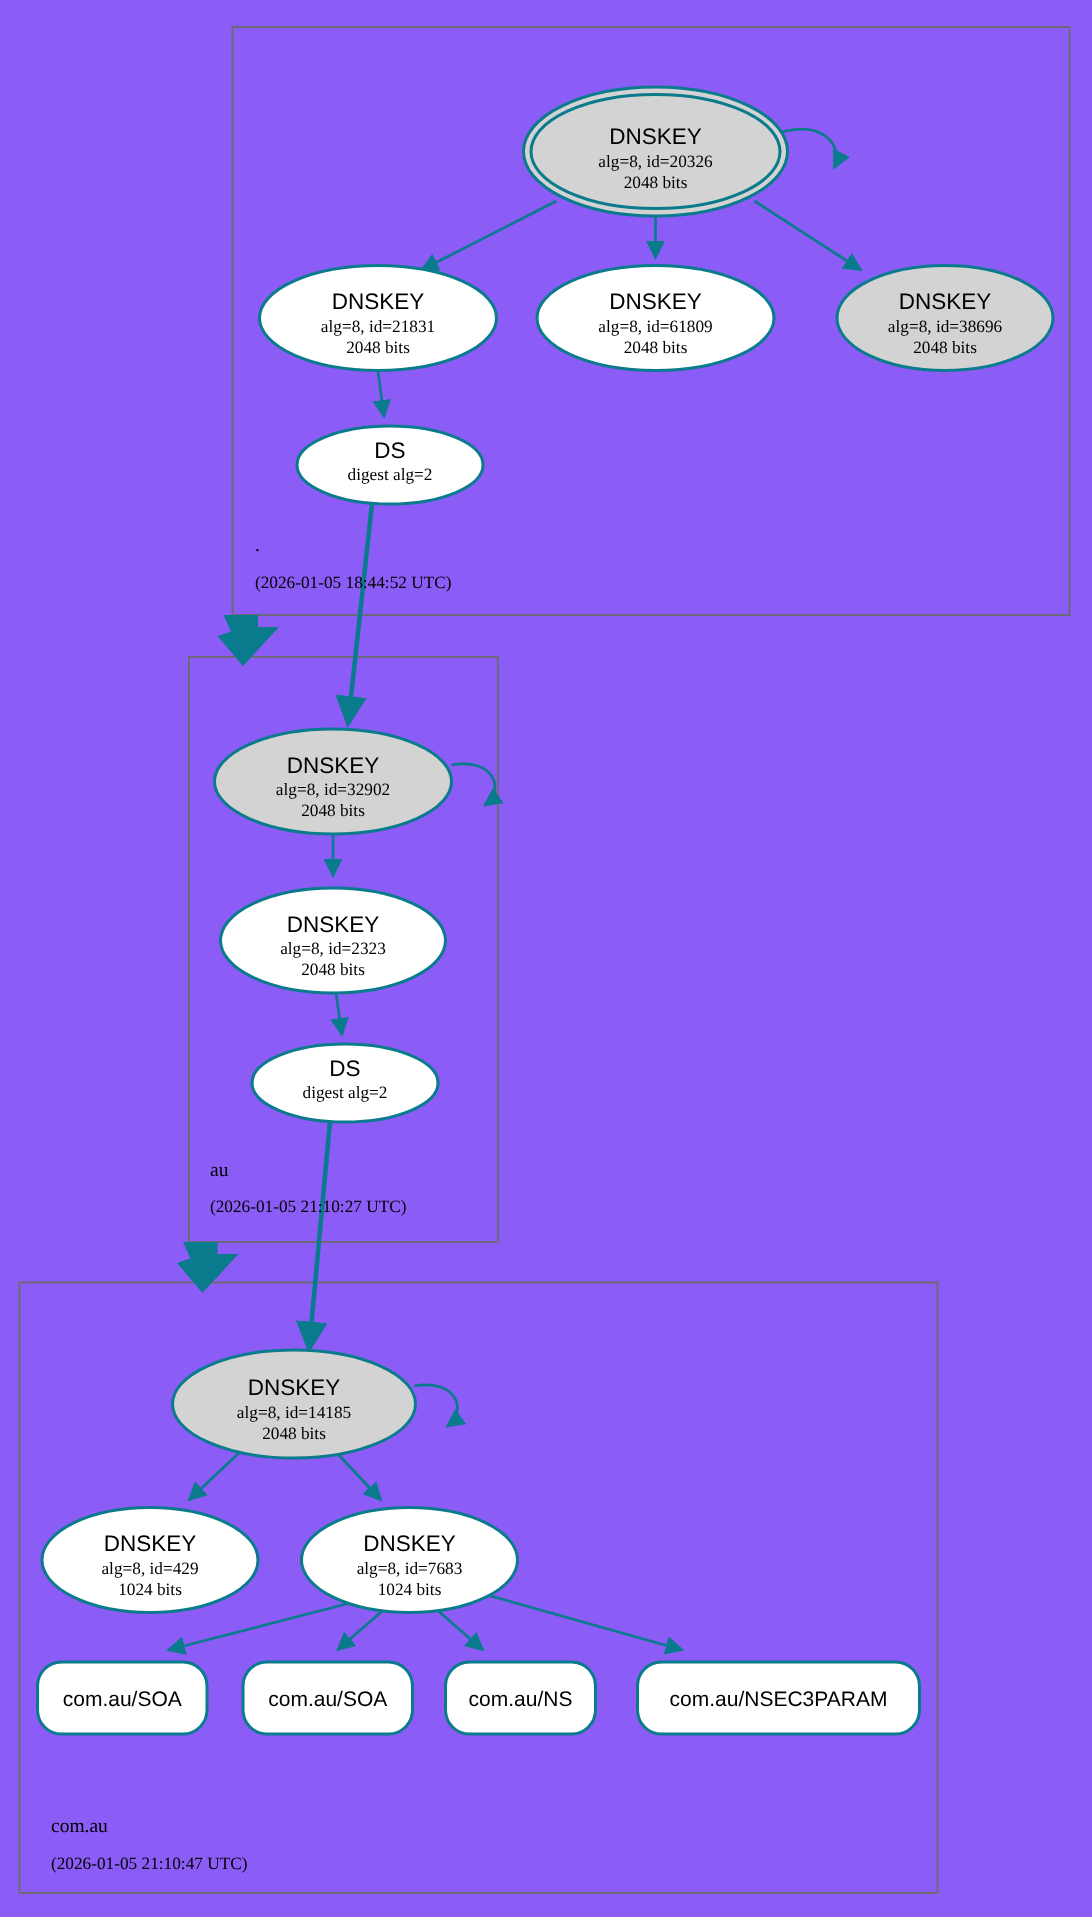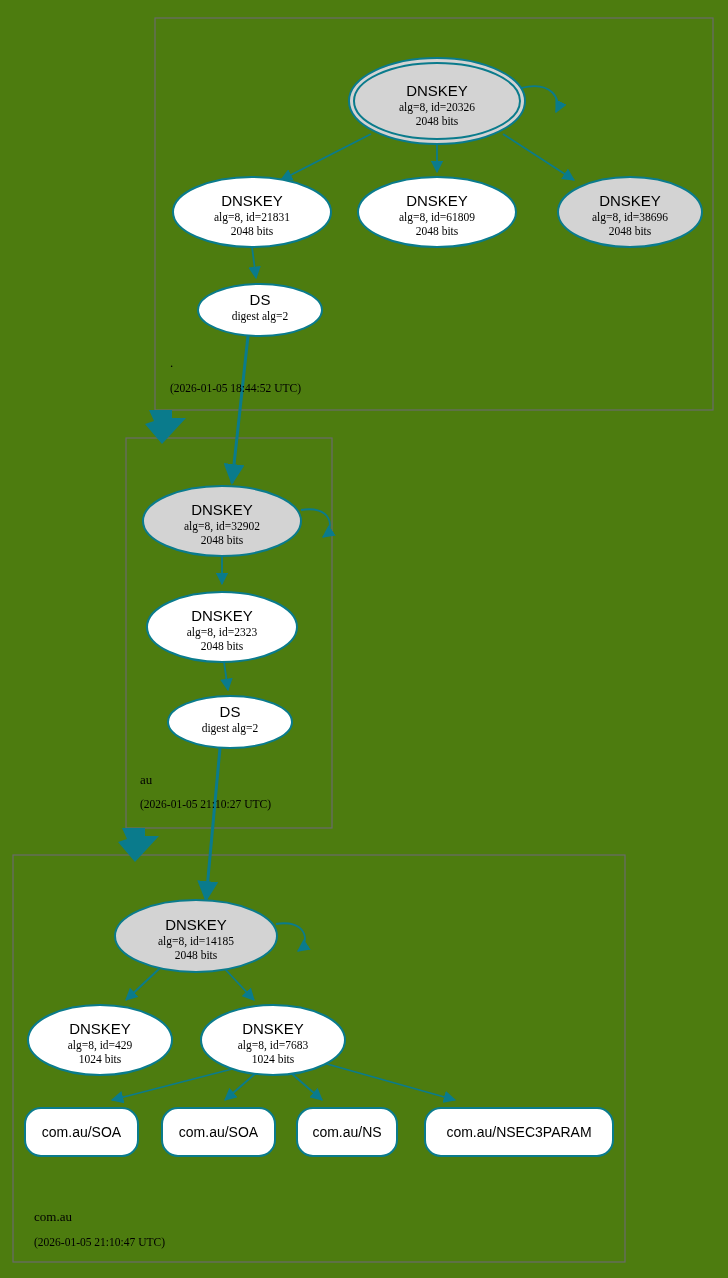--- a/index.html
+++ b/index.html
@@ -4,21 +4,21 @@
 <style>
   html, body {
     margin: 0;
     padding: 0;
     background: #ffffff;
   }
   #canvas {
     position: relative;
     width: 728px;
     height: 1278px;
-    background: #4d7c0f;
+    background: #8b5cf6;
     font-family: "Liberation Sans", sans-serif;
     overflow: hidden;
   }
   svg.graph {
     display: block;
     width: 728px;
     height: 1278px;
   }
   .zone-box {
     fill: none;

